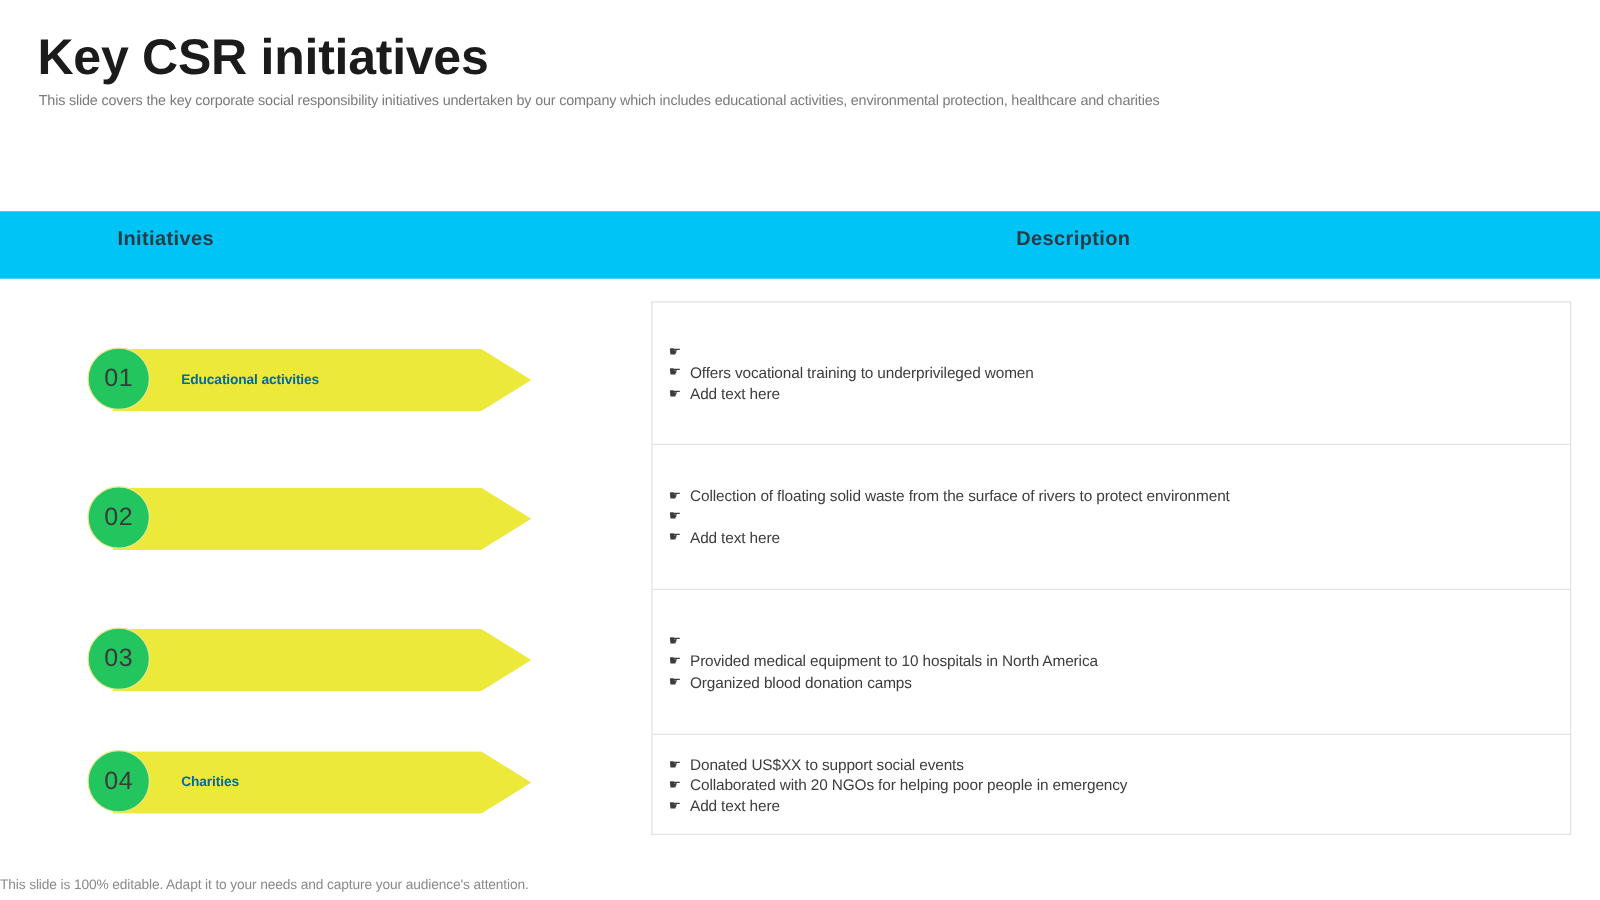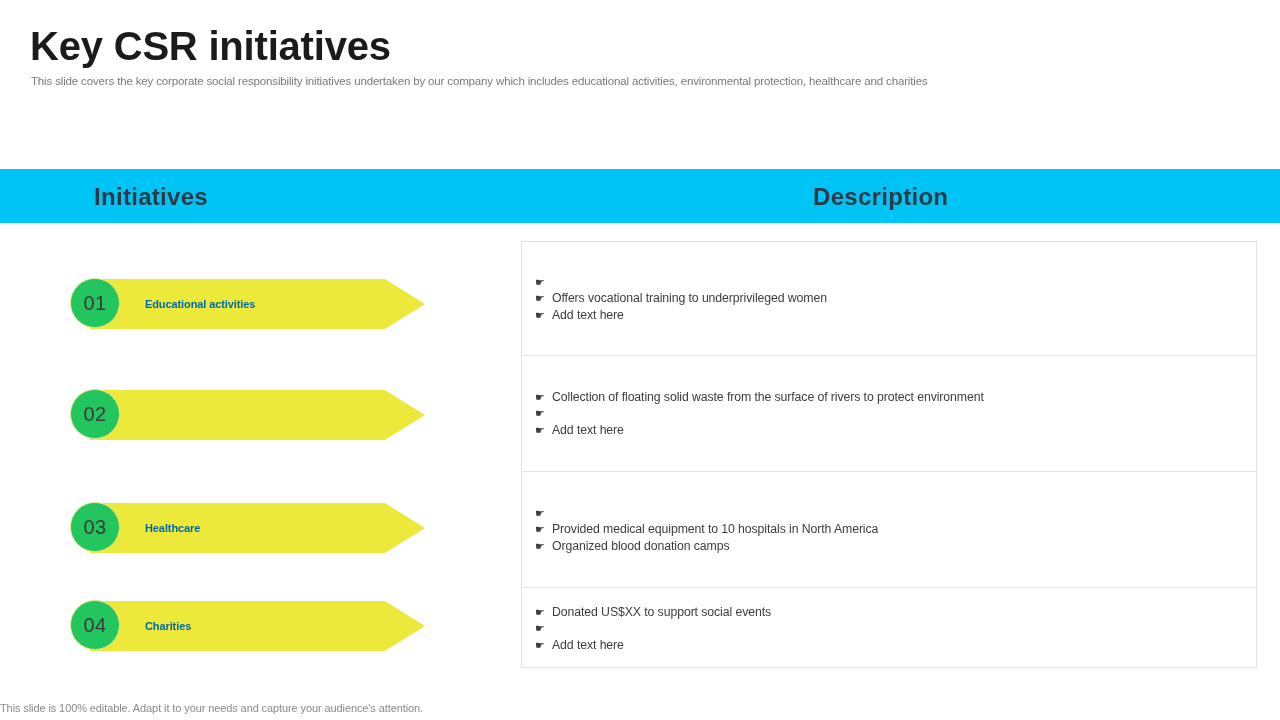--- a/index.html
+++ b/index.html
@@ -41,21 +41,21 @@
   .header-band {
     position: absolute;
     left: 0;
     top: 169px;
     width: 1280px;
     height: 54px;
     background: #00c4f5;
   }
   .header-label {
     position: absolute;
-    font-size: 24px;
+    font-size: 16px;
     font-weight: bold;
     color: #2b3a47;
     letter-spacing: 0.3px;
     top: 14px;
   }
   .header-initiatives { left: 94px; }
   .header-description { left: 813px; }
 
   
   .initiatives-col {
@@ -193,21 +193,20 @@
     <div class="num-circle">01</div>
   </div>
 
   <div class="init-row r2">
     <div class="arrow-band"></div>
     <div class="num-circle">02</div>
   </div>
 
   <div class="init-row r3">
     <div class="arrow-band"></div>
-    <div class="arrow-label">Healthcare</div>
     <div class="num-circle">03</div>
   </div>
 
   <div class="init-row r4">
     <div class="arrow-band"></div>
     <div class="arrow-label">Charities</div>
     <div class="num-circle">04</div>
   </div>
 
 </div>
@@ -256,20 +255,21 @@
     </div>
   </div>
 
   <div class="desc-row h4">
     <div class="bullet-line">
       <span class="bullet-mark">☛</span>
       <span>Donated  US$XX  to support  social  events</span>
     </div>
     <div class="bullet-line">
       <span class="bullet-mark">☛</span>
+      <span>Collaborated  with 20 NGOs for helping  poor people  in emergency</span>
     </div>
     <div class="bullet-line">
       <span class="bullet-mark">☛</span>
       <span>Add text here</span>
     </div>
   </div>
 
 </div>
 
 <div class="footer-note">This slide is 100% editable. Adapt it to your needs and capture your audience's attention.</div>

